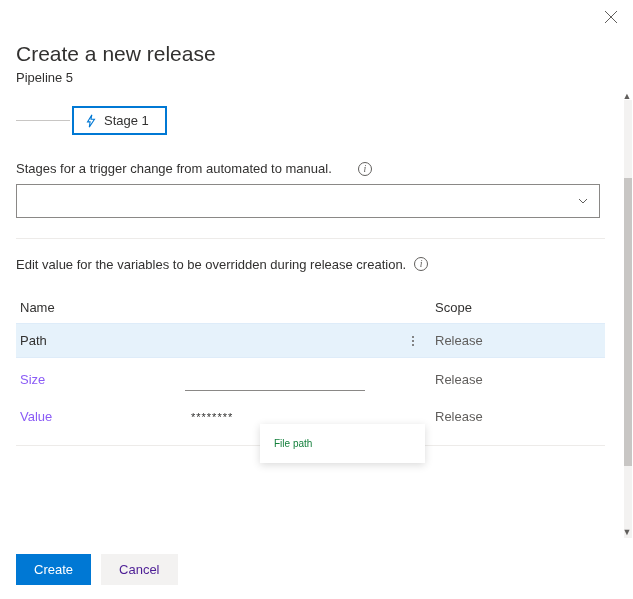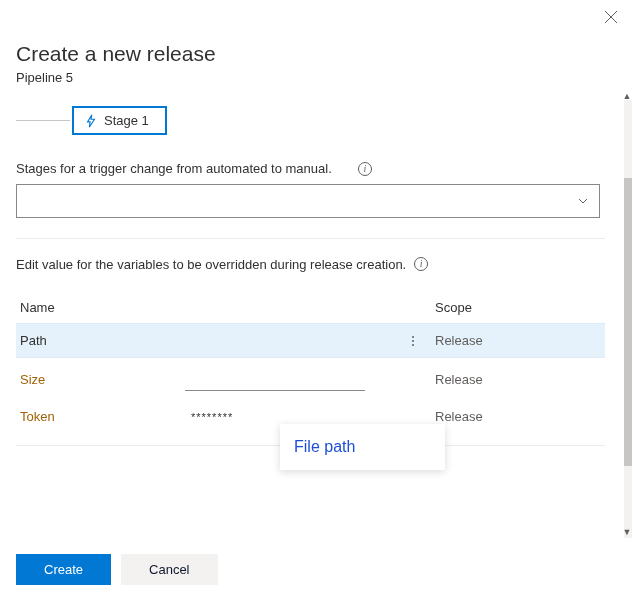--- a/index.html
+++ b/index.html
@@ -144,21 +144,21 @@
   .vars-header .scope-col { grid-column: 4; }
   .vars-row {
     padding: 9px 4px;
     color: #605e5c;
   }
   .vars-row.selected {
     background: #e6f2fb;
     border-top: 1px solid #deecf9;
     border-bottom: 1px solid #deecf9;
   }
-  .vars-row .name { color: #a16207; }
+  .vars-row .name { color: #8b5cf6; }
   .vars-row.selected .name { color: #323130; }
   .value-input {
     border: none;
     border-bottom: 1px solid #8a8886;
     background: transparent;
     font-size: 13px;
     padding: 4px 0;
     width: 180px;
     color: #323130;
     outline: none;
@@ -180,57 +180,57 @@
   }
   .kebab span {
     width: 2px;
     height: 2px;
     background: #605e5c;
     border-radius: 50%;
   }
   .scope-val { color: #605e5c; }
   .tooltip {
     position: absolute;
-    left: 280px;
+    left: 260px;
     top: 424px;
     background: #fff;
     box-shadow: 0 2px 8px rgba(0,0,0,0.15);
     padding: 14px 26px 14px 14px;
-    font-size: 16px;
-    color: #1d4ed8;
+    font-size: 10px;
+    color: #15803d;
     z-index: 10;
     min-width: 165px;
   }
   .table-divider {
     border: none;
     border-top: 1px solid #edebe9;
     margin: 12px 0 0 0;
     max-width: 600px;
   }
   .footer {
     position: absolute;
     left: 16px;
     bottom: 14px;
     display: flex;
     gap: 10px;
   }
   .btn {
     border: none;
-    padding: 8px 28px;
+    padding: 8px 18px;
     font-size: 13px;
     cursor: pointer;
     font-family: inherit;
   }
   .btn-primary {
     background: #0078d4;
     color: #fff;
   }
   .btn-secondary {
     background: #f3f2f1;
-    color: #0f172a;
+    color: #4c1d95;
   }
   .scrollbar-track {
     position: absolute;
     right: 1px;
     top: 100px;
     width: 8px;
     height: 438px;
     background: #f3f2f1;
   }
   .scrollbar-thumb {
@@ -318,21 +318,21 @@
     <div class="vars-row">
       <div class="name">Size</div>
       <div>
         <input class="value-input" value="" style="">
       </div>
       <div></div>
       <div class="scope-val">Release</div>
     </div>
 
     <div class="vars-row">
-      <div class="name">Token</div>
+      <div class="name">Value</div>
       <div class="value-masked">********</div>
       <div></div>
       <div class="scope-val">Release</div>
     </div>
 
     <hr class="table-divider">
   </div>
 </div>
 
 <div class="tooltip">

